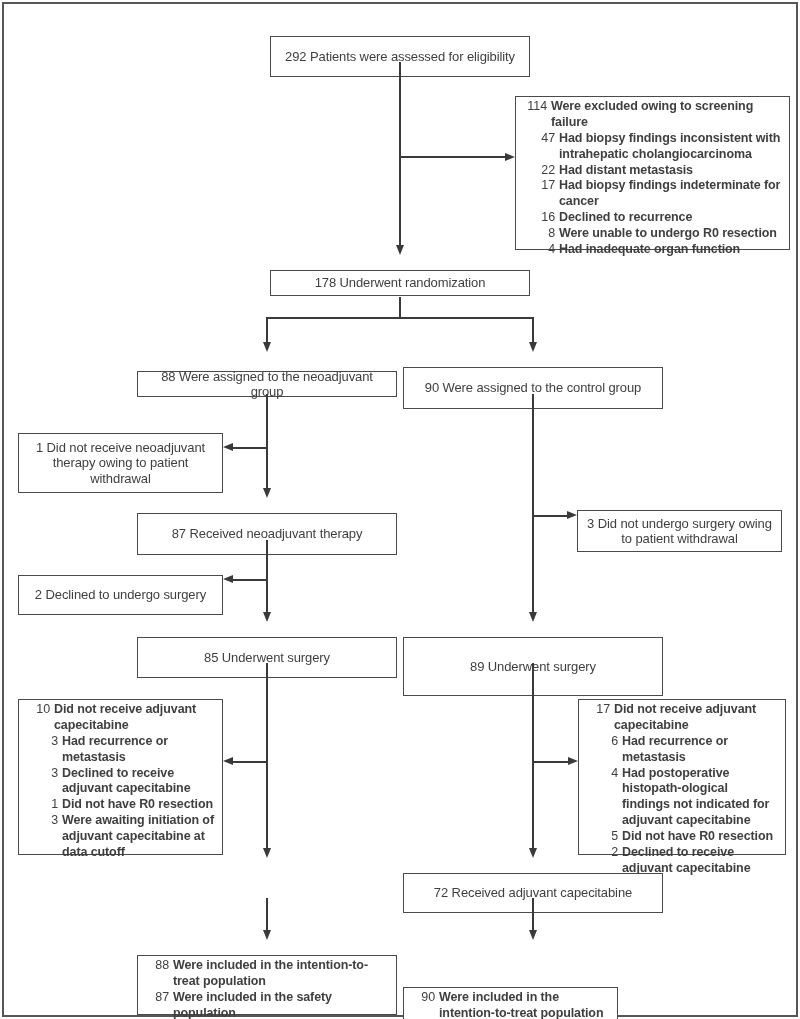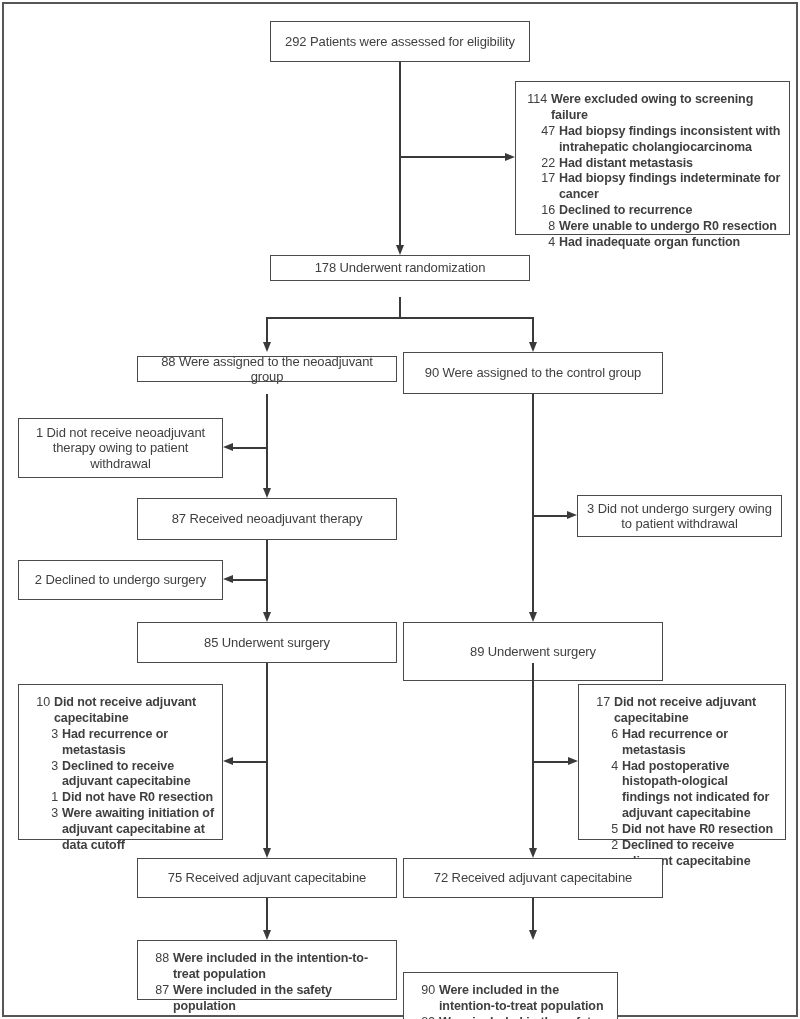--- a/index.html
+++ b/index.html
@@ -11,26 +11,27 @@
   html,body{margin:0;padding:0;background:var(--bg);}
   .figure{
     position:relative;width:800px;height:1019px;background:var(--bg);
     font-family:"Liberation Sans",sans-serif;color:var(--text);
     letter-spacing:-0.1px;overflow:hidden;
   }
   .frame{position:absolute;inset:2px;border:2px solid #565656;pointer-events:none;}
   .box{
     position:absolute;box-sizing:border-box;background:var(--bg);
     border:1.5px solid var(--border);
+    margin-top:15px;
   }
   .box.center{
     display:flex;align-items:center;justify-content:center;
     text-align:center;font-size:13px;line-height:1.18;padding:2px 6px;
   }
-  .box.list{font-size:12.5px;line-height:1.27;padding:10px 7px;}
+  .box.list{font-size:12.5px;line-height:1.27;padding:2px 7px;}
   .li{display:flex;}
   .li .num{flex:0 0 24px;text-align:right;padding-right:4px;white-space:pre;}
   .li .txt{flex:1;font-weight:bold;}
   .li.sub{margin-left:8px;}
   .vl{position:absolute;width:1.6px;background:var(--line);}
   .hl{position:absolute;height:1.6px;background:var(--line);}
   .ah{position:absolute;width:0;height:0;}
   .ah.down{border-left:4.5px solid transparent;border-right:4.5px solid transparent;border-top:10px solid var(--line);}
   .ah.left{border-top:4.5px solid transparent;border-bottom:4.5px solid transparent;border-right:10px solid var(--line);}
   .ah.right{border-top:4.5px solid transparent;border-bottom:4.5px solid transparent;border-left:10px solid var(--line);}
@@ -168,23 +169,20 @@
         <span class="num">5</span>
         <span class="txt">Did not have R0 resection</span>
       </div>
 
       <div class="li sub">
         <span class="num">2</span>
         <span class="txt">Declined to receive adjuvant capecitabine</span>
       </div>
     </div>
 
-  <div class="box center" style="left:137px;top:858px;width:260px;height:40px">
-    <span>75 Received adjuvant capecitabine</span>
-  </div>
 
   <div class="box center" style="left:403px;top:858px;width:260px;height:40px">
     <span>72 Received adjuvant capecitabine</span>
   </div>
 
   <div class="box list" style="left:137px;top:940px;width:260px;height:60px">
 
       <div class="li">
         <span class="num">88</span>
         <span class="txt">Were included in the intention-to-treat population</span>

